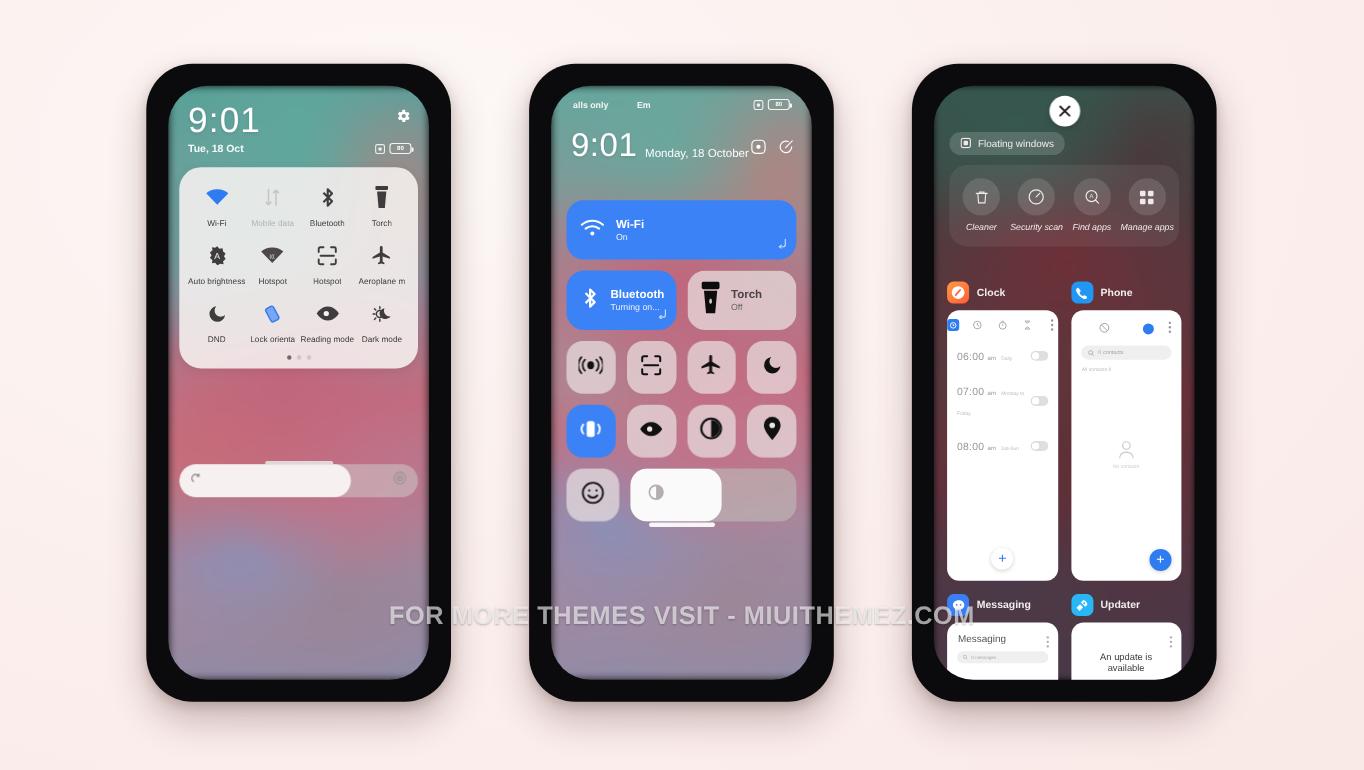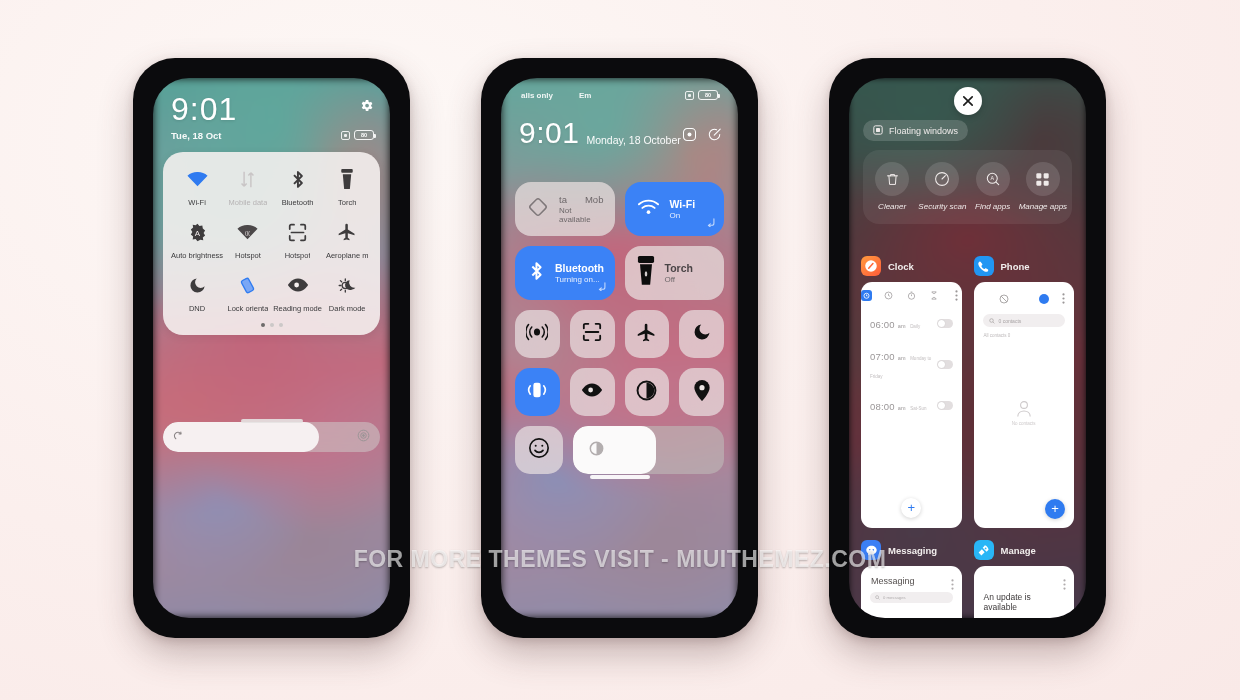--- a/index.html
+++ b/index.html
@@ -250,21 +250,21 @@
   .searchbar .ph { font-size: 5px; color:#a8a4a5; }
   .allc { font-size: 4.5px; color:#bdb9ba; margin: 6px 0 0 10px; }
   .empty { position:absolute; left:0;right:0; top: 48%; display:flex; flex-direction:column;
            align-items:center; gap:3px; }
   .empty .lb { font-size: 4.5px; color:#cdc9ca; }
 
   .msg-title { font-size: 9px; color:#55504f; padding: 10px 10px 0; }
   .msg-search { margin: 6px 9px 0; height: 11px; border-radius:6px; background:#f1eeef;
                 display:flex;align-items:center;padding:0 5px;gap:3px;}
   .msg-search .ph { font-size: 4.2px; color:#b0acad; }
-  .upd-title { font-size: 8.5px; color:#3e3a3b; padding: 26px 10px 0; }
+  .upd-title { font-size: 8.5px; color:#3e3a3b; padding: 26px 10px 0; text-align: center; }
   .upd-banner { margin: 8px 9px 0; height: 26px; border-radius: 7px 7px 0 0;
                 background: linear-gradient(90deg,#3543d8 0%,#3543d8 58%,#f4656a 58%,#f4656a 100%); }
   .kebab { position:absolute; right: 8px; top: 10px; }
   .close-btn {
     position:absolute; left: 50%; transform: translateX(-50%); top: 9px;
     width: 28px; height: 28px; border-radius: 50%; background:#fff;
     display:flex;align-items:center;justify-content:center;
     box-shadow: 0 2px 6px rgba(0,0,0,.18); z-index: 5;
   }
   .bottombar { position:absolute; left: 16px; right: 16px; bottom: 4px; height: 3px;
@@ -479,34 +479,20 @@
             <path d="M17 10a7 7 0 11-4.2-6.4"></path>
               <path d="M17.6 2.8L9.6 10.9"></path>
             </svg>
         </span>
       </span>
     </div>
 
     <div class="p2-tiles">
 
       <div class="p2-bigrow">
-        <div class="p2-big off">
-          <span>
-            <svg width="22" height="22" viewBox="0 0 24 24" fill="none" stroke="#7e7779" stroke-width="1.6">
-              <rect x="5" y="5" width="14" height="14" rx="2.5" transform="rotate(45 12 12)"></rect>
-              </svg>
-          </span>
-          <span class="tt">
-            <span class="dual">
-              <span>ta</span>
-              <span>Mob</span>
-            </span>
-            <span class="t2">Not available</span>
-          </span>
-        </div>
 
         <div class="p2-big on">
           <span>
             <svg width="23" height="18" viewBox="0 0 24 18" fill="none" stroke="#fff" stroke-width="2" stroke-linecap="round">
               <path d="M2 6.2a15 15 0 0120 0M5.6 9.9a10 10 0 0112.8 0"></path>
                 <circle cx="12" cy="14.4" r="1.9" fill="#fff" stroke="none"></circle>
               </svg>
           </span>
           <span class="tt">
             <span class="t1">Wi-Fi</span>
@@ -859,21 +845,21 @@
 
         <div class="p3-card">
           <div class="p3-caption">
             <span class="appicon" style="background:#29b6f6">
               <svg width="13" height="13" viewBox="0 0 16 16" fill="#fff">
                 <path d="M9.4 1.6c2.6.6 4.6 3 4.8 5.4l-2.4 2.4-4.8-4.8 2.4-2.4c0-.3 0-.4 0-.6z"></path>
                 <path d="M6 6.6l3.4 3.4-4 4-3.4-3.4z"></path>
                   <circle cx="10.6" cy="5.4" r="1.1" fill="#29b6f6"></circle>
                 </svg>
             </span>
-            <span class="name">Manage</span>
+            <span class="name">Updater</span>
           </div>
           <div class="p3-thumb h2">
             <span class="kebab">
               <svg width="3" height="11" viewBox="0 0 3 11" fill="#b0acad">
                   <circle cx="1.5" cy="1.4" r="1.1"></circle>
                   <circle cx="1.5" cy="5.5" r="1.1"></circle>
                   <circle cx="1.5" cy="9.6" r="1.1"></circle>
                 </svg>
             </span>
             <div class="upd-title">An update is available</div>

